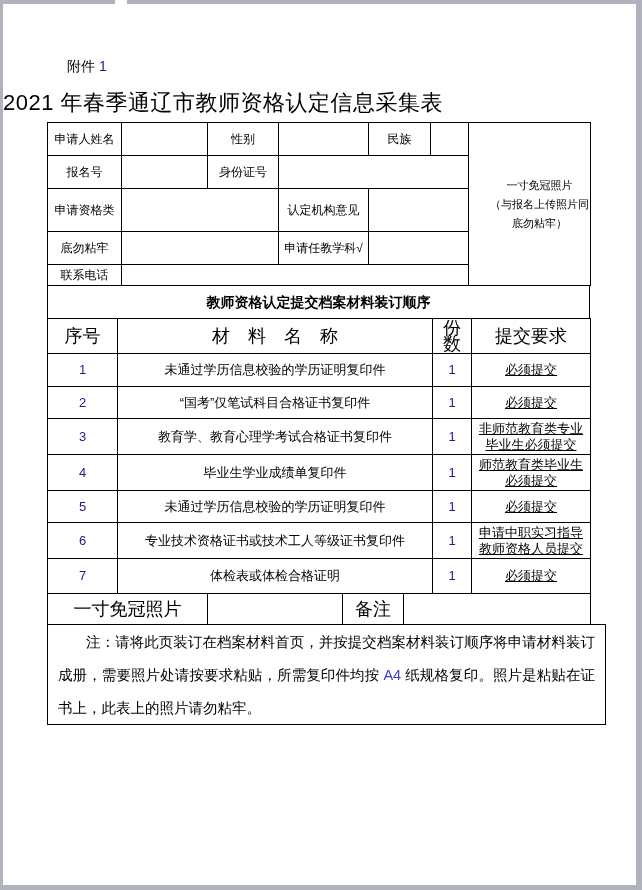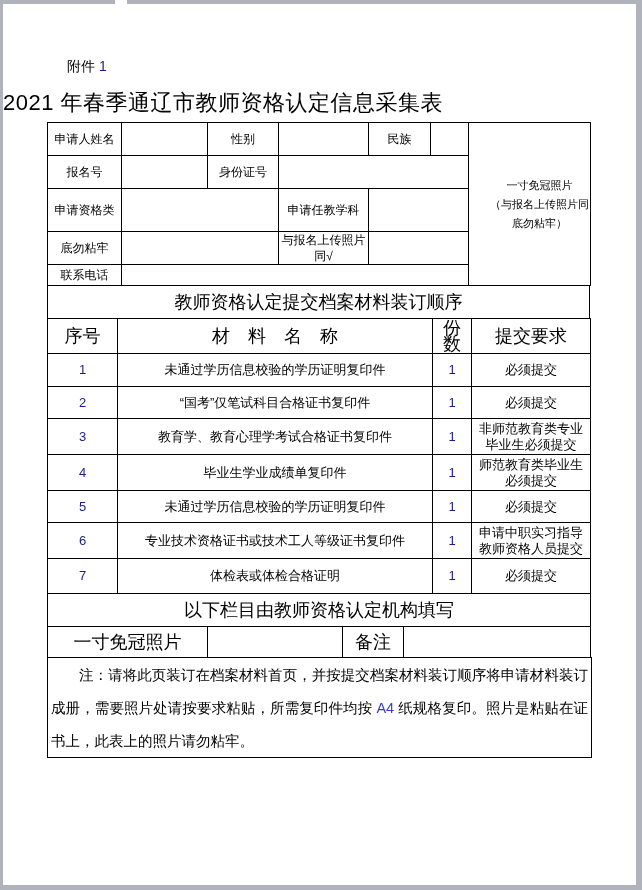--- a/index.html
+++ b/index.html
@@ -36,26 +36,26 @@
     text-align:center;vertical-align:middle;
     font-size:13px;line-height:16px;
     padding:0;overflow:hidden;
     word-break:break-all;
   }
   td.lbl{font-size:12px;}
   td.hdr{font-size:18px;}
   .photo-cell div{line-height:19px;font-size:11px;margin-left:20px;}
   .num{color:#1b1b8e;font-size:13px;}
   .attachment .num{font-size:14px;}
-  .section-row td{font-size:18px;height:32px;}
-  .req{padding:0 5px;}
+  .section-row td{font-size:14px;height:32px;font-weight:bold;}
+  .req{padding:0 5px;text-decoration:underline;}
   .note-box{
     border:1px solid #000;margin-top:-1px;
     height:97px;width:537px;
-    padding:1px 3px;
+    padding:1px 10px;
     font-size:14.5px;line-height:33px;
     text-align:justify;
   }
   .note-box .indent{display:inline-block;width:28px;}
   .a4{color:#3b3bd0;}
 </style>
 </head>
 <body>
 
 <div class="page">
@@ -92,27 +92,27 @@
       </tr>
       <tr style="height:33px">
         <td class="lbl">报名号</td>
         <td></td>
         <td class="lbl">身份证号</td>
         <td colspan="3"></td>
       </tr>
       <tr style="height:43px">
         <td class="lbl">申请资格类</td>
         <td colspan="2"></td>
-        <td class="lbl">申请任教学科</td>
+        <td class="lbl">认定机构意见</td>
         <td colspan="2"></td>
       </tr>
       <tr style="height:33px">
         <td class="lbl">底勿粘牢</td>
         <td colspan="2"></td>
-        <td class="lbl">与报名上传照片同√</td>
+        <td class="lbl">申请任教学科√</td>
         <td colspan="2"></td>
       </tr>
       <tr style="height:21px">
         <td class="lbl">联系电话</td>
         <td colspan="5"></td>
       </tr>
     </tbody>
       </table>
 
     <table>
@@ -172,23 +172,20 @@
         <td>专业技术资格证书或技术工人等级证书复印件</td>
         <td class="num">1</td>
         <td class="req">申请中职实习指导教师资格人员提交</td>
       </tr>
       <tr style="height:35px">
         <td class="num">7</td>
         <td>体检表或体检合格证明</td>
         <td class="num">1</td>
         <td class="req">必须提交</td>
       </tr>
-      <tr class="section-row">
-        <td colspan="4" class="hdr">以下栏目由教师资格认定机构填写</td>
-      </tr>
     </tbody>
       </table>
 
     <table>
       <colgroup>
         <col style="width:160px">
           <col style="width:135px">
           <col style="width:61px">
           <col style="width:187px">
       </colgroup>

